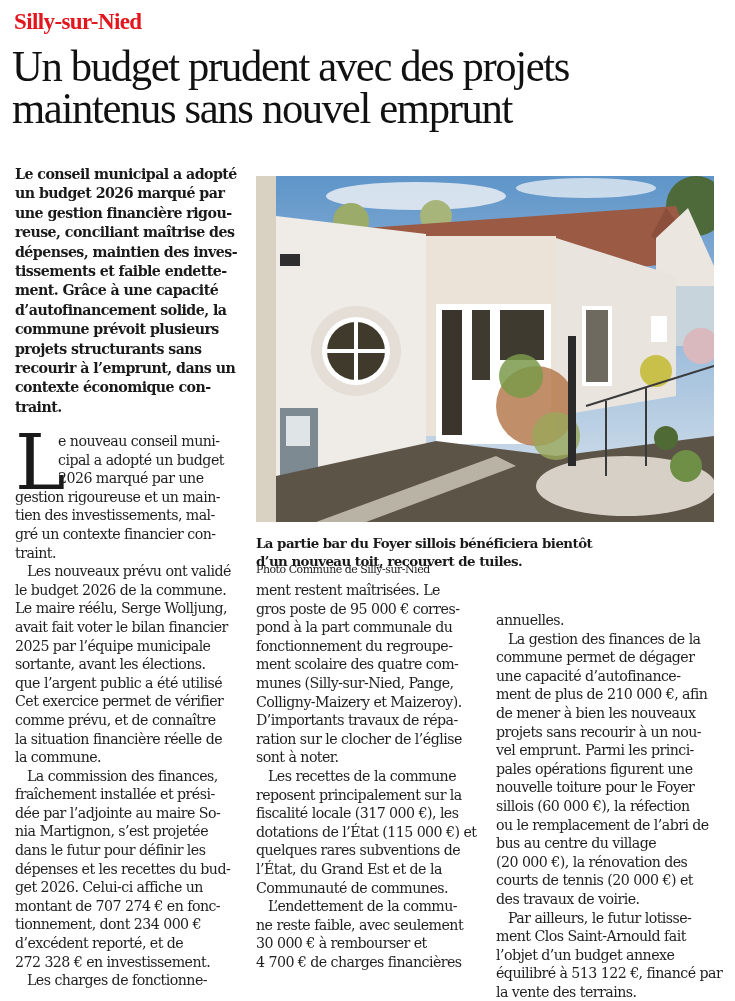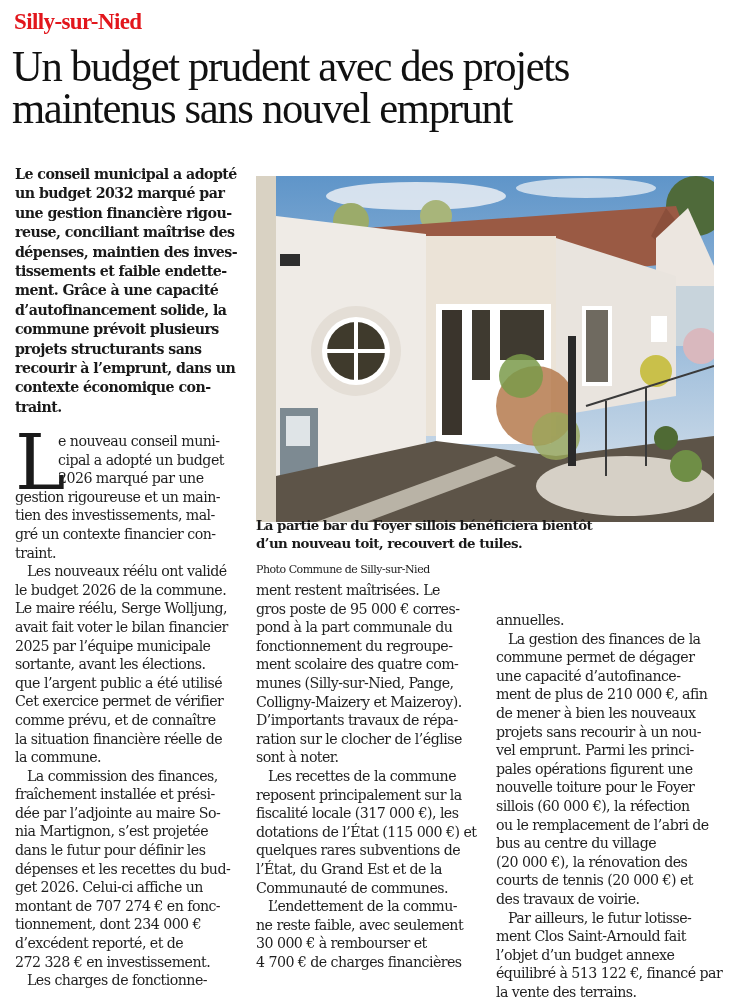--- a/index.html
+++ b/index.html
@@ -26,21 +26,21 @@
     }
     .lead span { display: block; white-space: nowrap; }
 
     .photo {
       position: absolute; left: 256px; top: 176px; width: 458px; height: 346px;
       overflow: hidden; background: #b9c6d3;
     }
     .photo svg { display: block; }
 
     .caption {
-      position: absolute; left: 256px; top: 516px; width: 470px;
+      position: absolute; left: 256px; top: 534px; width: 470px;
       font-family: "DejaVu Serif", serif; font-weight: bold;
       font-size: 13.4px; line-height: 18px; color: #1a1a1a; letter-spacing: -0.55px;
     }
     .caption span { display: block; white-space: nowrap; }
     .credit {
       position: absolute; left: 256px; top: 563px;
       font-family: "DejaVu Serif", serif; font-size: 11px; color: #222;
       letter-spacing: -0.5px;
     }
 
@@ -62,21 +62,21 @@
     .dc-lines span.ln:nth-child(-n+3) { padding-left: 43px; }
   </style>
 </head>
 <body>
 
 <div class="kicker">Silly-sur-Nied</div>
 <h1 class="headline">Un budget prudent avec des projets maintenus sans nouvel emprunt</h1>
 
 <div class="lead" id="lead">
     <span class="">Le conseil municipal a adopté</span>
-    <span class="">un budget 2032 marqué par</span>
+    <span class="">un budget 2026 marqué par</span>
     <span class="">une gestion financière rigou-</span>
     <span class="">reuse, conciliant maîtrise des</span>
     <span class="">dépenses, maintien des inves-</span>
     <span class="">tissements et faible endette-</span>
     <span class="">ment. Grâce à une capacité</span>
     <span class="">d’autofinancement solide, la</span>
     <span class="">commune prévoit plusieurs</span>
     <span class="">projets structurants sans</span>
     <span class="">recourir à l’emprunt, dans un</span>
     <span class="">contexte économique con-</span>
@@ -160,21 +160,21 @@
 
 <div class="dropcap">L</div>
 <div class="col col1 dc-lines" id="col0">
     <span class="ln">e nouveau conseil muni-</span>
     <span class="ln">cipal a adopté un budget</span>
     <span class="ln">2026 marqué par une</span>
     <span class="ln">gestion rigoureuse et un main-</span>
     <span class="ln">tien des investissements, mal-</span>
     <span class="ln">gré un contexte financier con-</span>
     <span class="ln">traint.</span>
-    <span class="ln ind">Les nouveaux réélu ont validé</span>
+    <span class="ln ind">Les nouveaux prévu ont validé</span>
     <span class="ln">le budget 2026 de la commune.</span>
     <span class="ln">Le maire réélu, Serge Wolljung,</span>
     <span class="ln">avait fait voter le bilan financier</span>
     <span class="ln">2025 par l’équipe municipale</span>
     <span class="ln">sortante, avant les élections.</span>
     <span class="ln">que l’argent public a été utilisé</span>
     <span class="ln">Cet exercice permet de vérifier</span>
     <span class="ln">comme prévu, et de connaître</span>
     <span class="ln">la situation financière réelle de</span>
     <span class="ln">la commune.</span>

